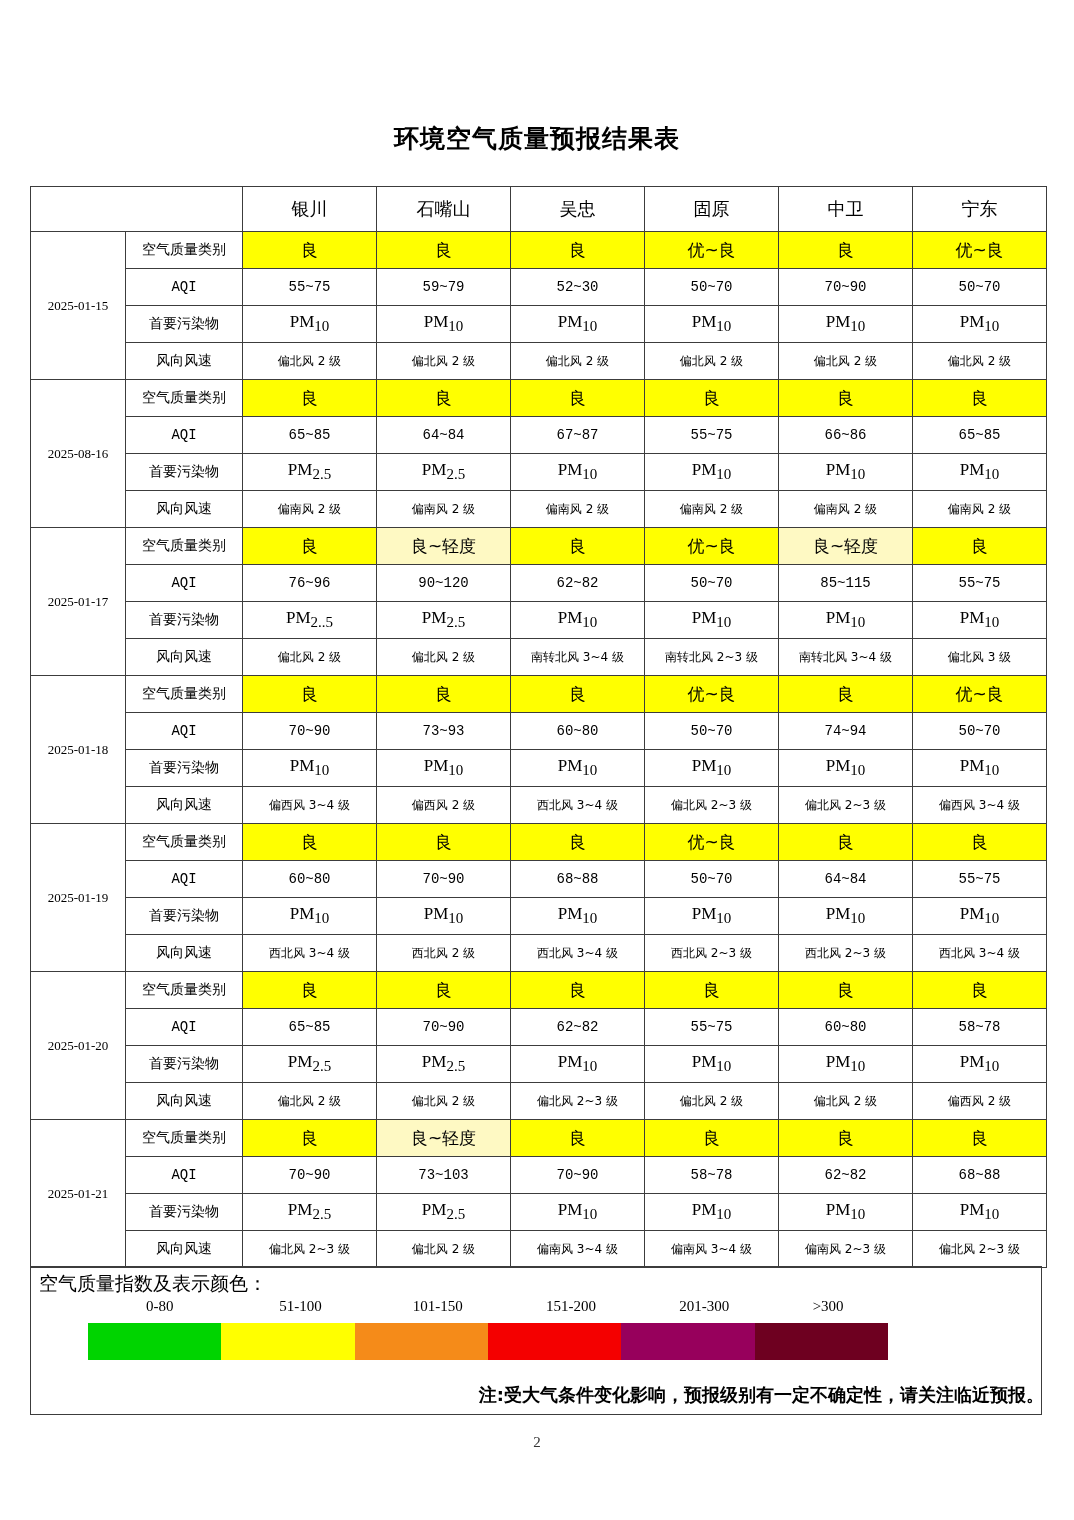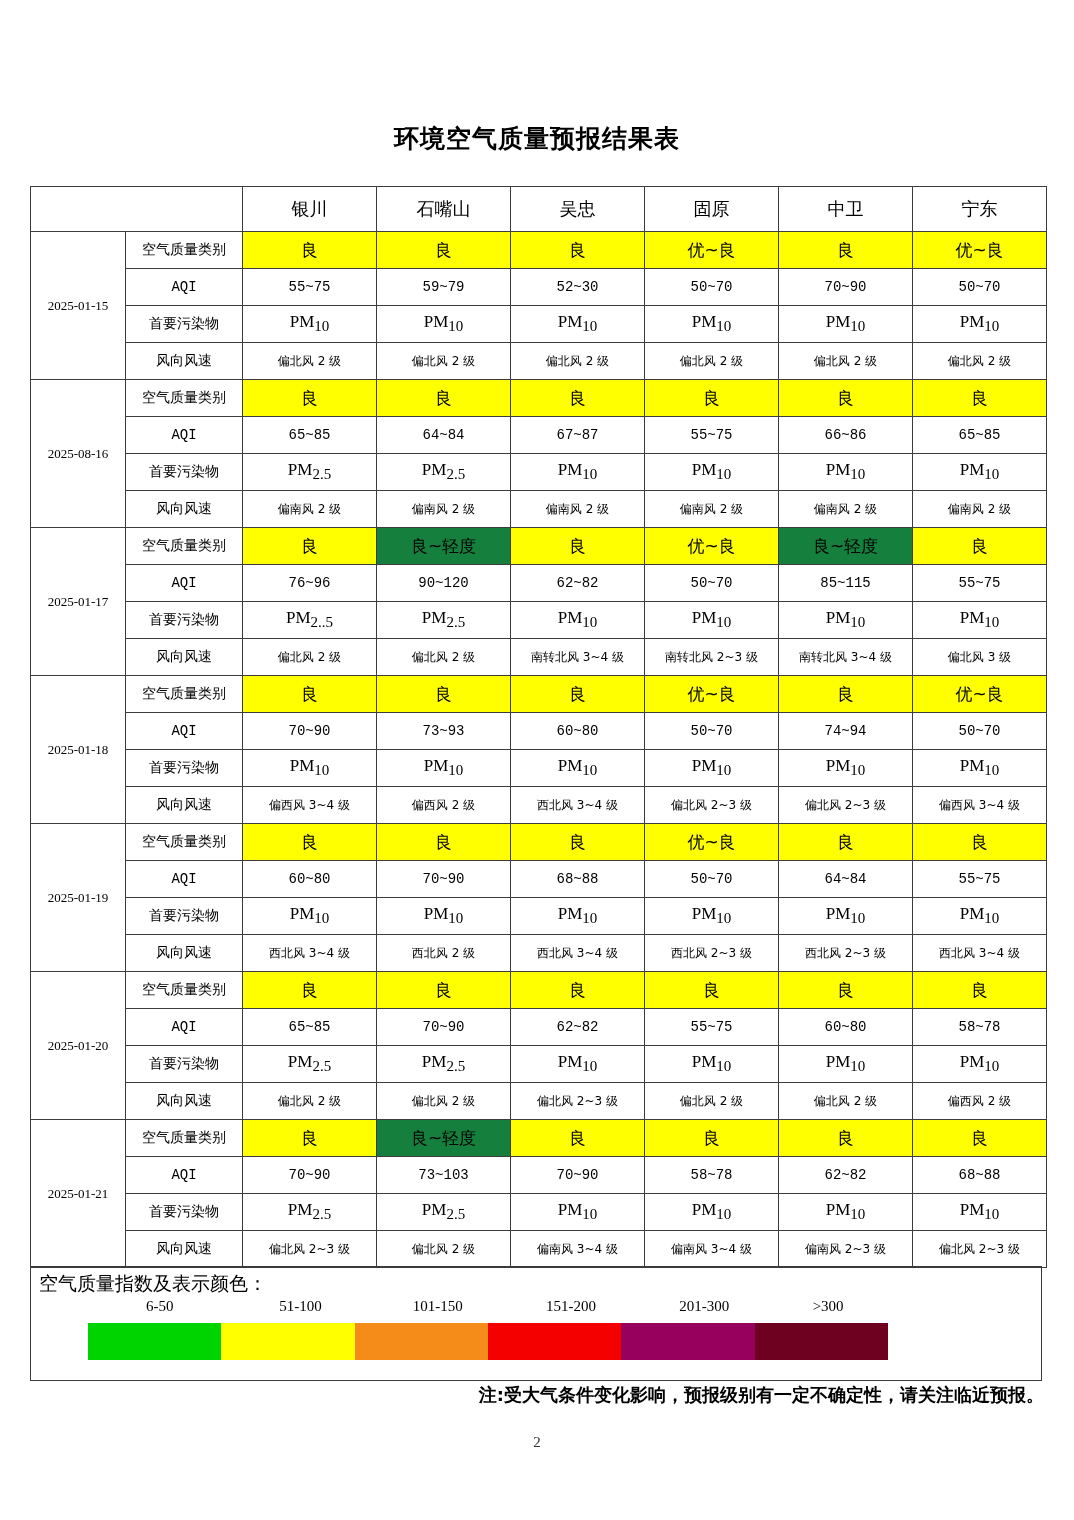--- a/index.html
+++ b/index.html
@@ -72,21 +72,21 @@
   tr.r-aqi td { height: 36px; }
   tr.r-pol td { height: 36px; }
   tr.r-wind td { height: 36px; }
 
   td.cat-cell {
     font-family: "DejaVu Sans", "Liberation Sans", sans-serif;
     font-size: 17px;
     font-weight: bold;
   }
   td.cat-yellow { background: #FFFF00; }
-  td.cat-orange { background: #15803d; }
+  td.cat-orange { background: #fef9c3; }
   td.aqi-cell {
     font-family: Liberation Mono, monospace;
     font-size: 14px;
   }
   td.pol-cell {
     font-family: "Liberation Serif", "DejaVu Serif", serif;
     font-size: 17px;
   }
   td.pol-cell sub { font-size: 15px; }
   td.wind-cell {
@@ -94,21 +94,21 @@
     font-size: 12px;
   }
   .sep-top td { border-top: 1px solid #3c3c3c; }
 
   
   .legend-box {
     position: absolute;
     left: 30px;
     top: 1266px;
     width: 1012px;
-    height: 115px;
+    height: 149px;
     border: 1px solid #3c3c3c;
     box-sizing: border-box;
   }
   .legend-title {
     position: absolute;
     left: 8px;
     top: 4px;
     font-family: "DejaVu Sans", "Liberation Sans", sans-serif;
     font-size: 19px;
   }
@@ -444,21 +444,21 @@
           <td class="wind-cell">偏南风 3~4 级</td>
           <td class="wind-cell">偏南风 2~3 级</td>
           <td class="wind-cell">偏北风 2~3 级</td>
         </tr>
       </tbody>
   </table>
 
   <div class="legend-box">
     <div class="legend-title">空气质量指数及表示颜色：</div>
     <div class="legend-labels" id="legend-labels">
-        <span style="left: 115px;">6-50</span>
+        <span style="left: 115px;">0-80</span>
         <span style="left: 248.333px;">51-100</span>
         <span style="left: 381.667px;">101-150</span>
         <span style="left: 515px;">151-200</span>
         <span style="left: 648.333px; text-align: center;">201-300</span>
         <span style="left: 781.667px;">&gt;300</span>
       </div>
     <div class="legend-bar" id="legend-bar">
         <div class="sw" style="left: 0px; width: 133.333px; background: rgb(0, 212, 0);"></div>
         <div class="sw" style="left: 133.333px; width: 133.333px; background: rgb(255, 255, 0);"></div>
         <div class="sw" style="left: 266.667px; width: 133.333px; background: rgb(245, 139, 25);"></div>

